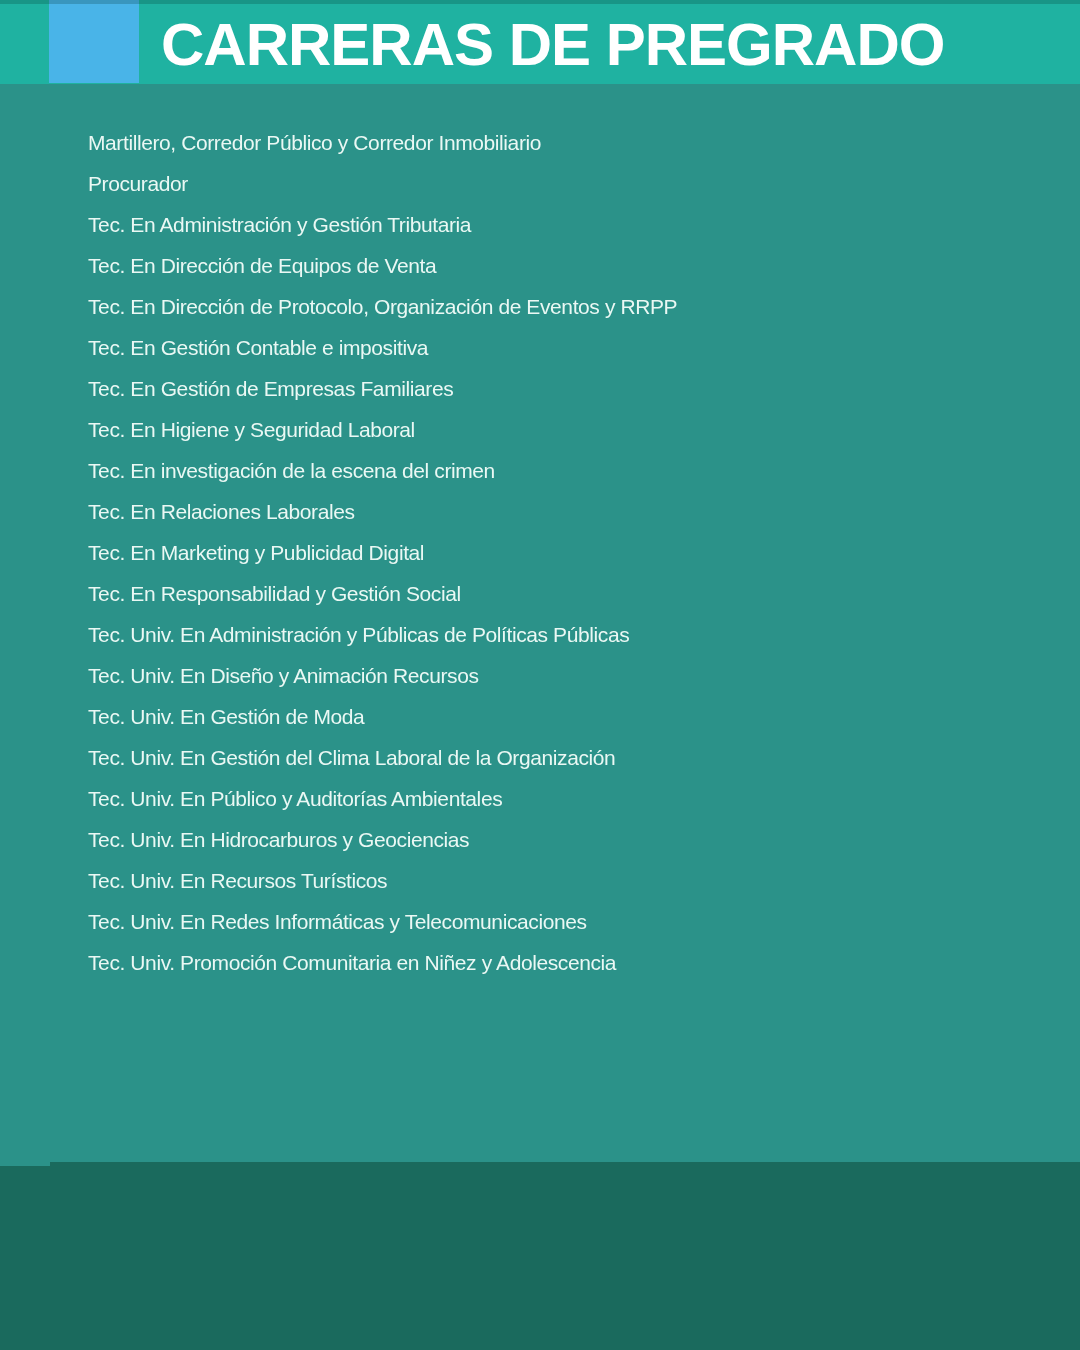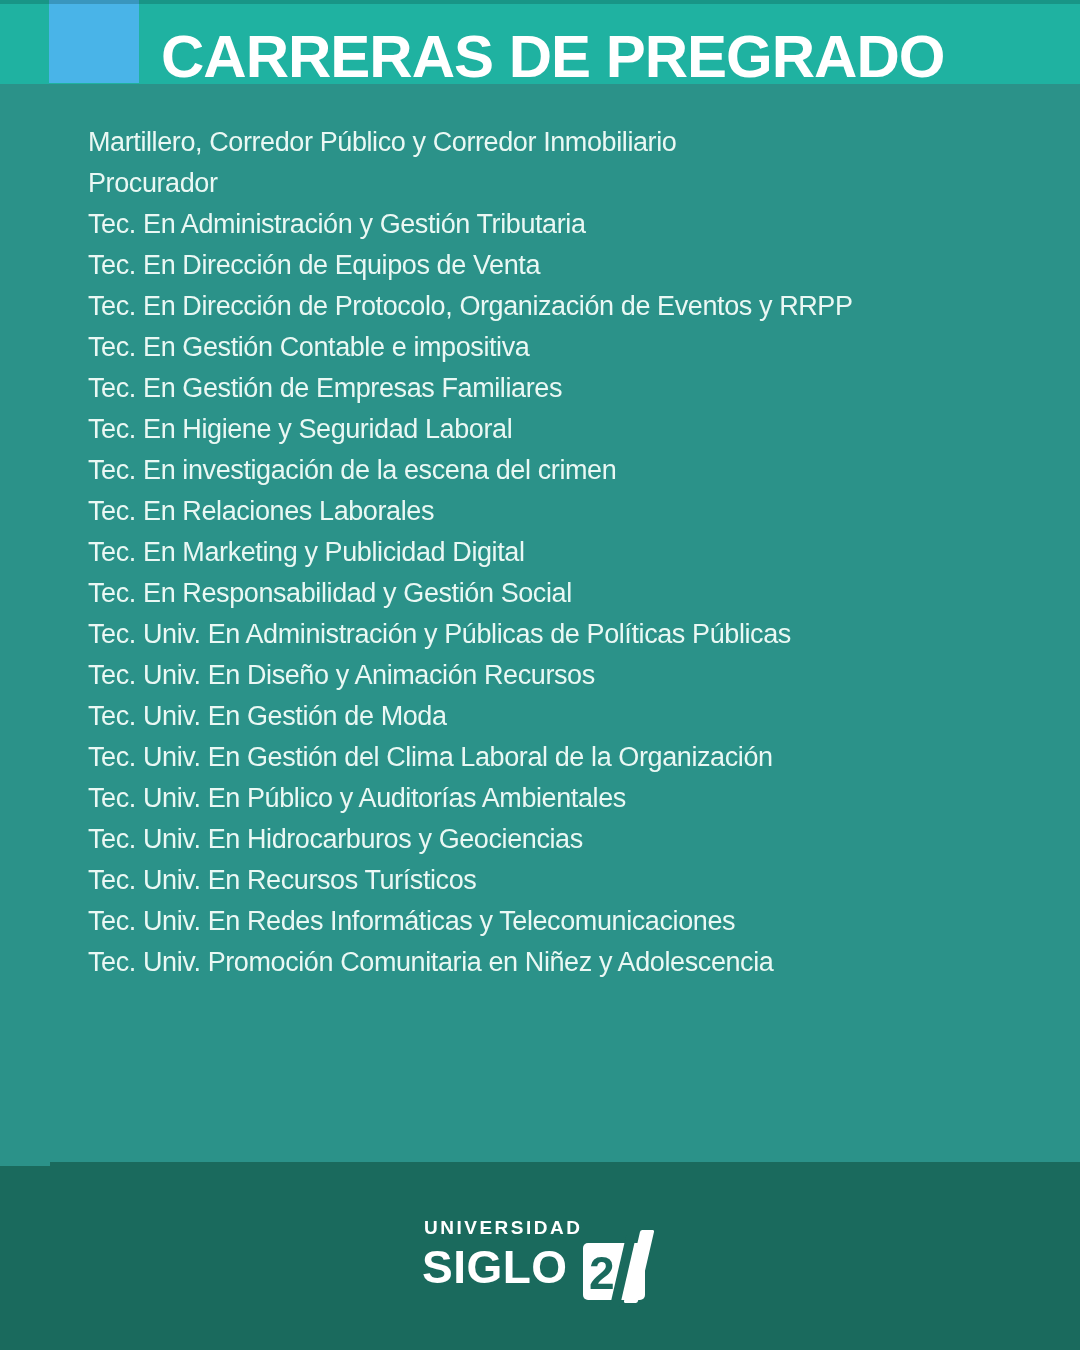--- a/index.html
+++ b/index.html
@@ -27,35 +27,35 @@
   }
   .accent-square {
     position: absolute; left: 49px; top: 0;
     width: 90px; height: 83px;
     background: #49b4e8;
   }
   .title {
     position: absolute; left: 161px; top: 0;
     height: 84px; margin: 0;
     display: flex; align-items: center;
-    padding-top: 14px;
+    padding-top: 2px;
     font-size: 60px; font-weight: bold;
     letter-spacing: -1px;
     color: #ffffff;
     white-space: nowrap;
   }
   
   .list {
     position: absolute; left: 88px; top: 122px; right: 30px;
     z-index: 2;
   }
   .program-item {
     height: 41px;
     display: flex; align-items: center;
-    font-size: 27px;
+    font-size: 21px;
     letter-spacing: -0.4px;
     color: #eaf8f4;
     white-space: nowrap;
   }
   
   .footer {
     position: absolute; left: 0; top: 1162px;
     width: 100%; height: 188px;
     background: #1a6a5d;
     z-index: 1;
@@ -143,23 +143,14 @@
       <div class="program-item">Tec. Univ. En Hidrocarburos y Geociencias</div>
       <div class="program-item">Tec. Univ. En Recursos Turísticos</div>
       <div class="program-item">Tec. Univ. En Redes Informáticas y Telecomunicaciones</div>
       <div class="program-item">Tec. Univ. Promoción Comunitaria en Niñez y Adolescencia</div>
     </div>
 
   <div class="footer">
     <div class="footer-notch"></div>
   </div>
 
-  <div class="logo">
-    <div class="logo-uni">UNIVERSIDAD</div>
-    <div class="logo-siglo">SIGLO</div>
-    <div class="logo-box">
-      <span class="logo-2">2</span>
-      <span class="slash-dark"></span>
-      <span class="slash-white"></span>
-    </div>
-  </div>
 
 </div>
 
 </body></html>

